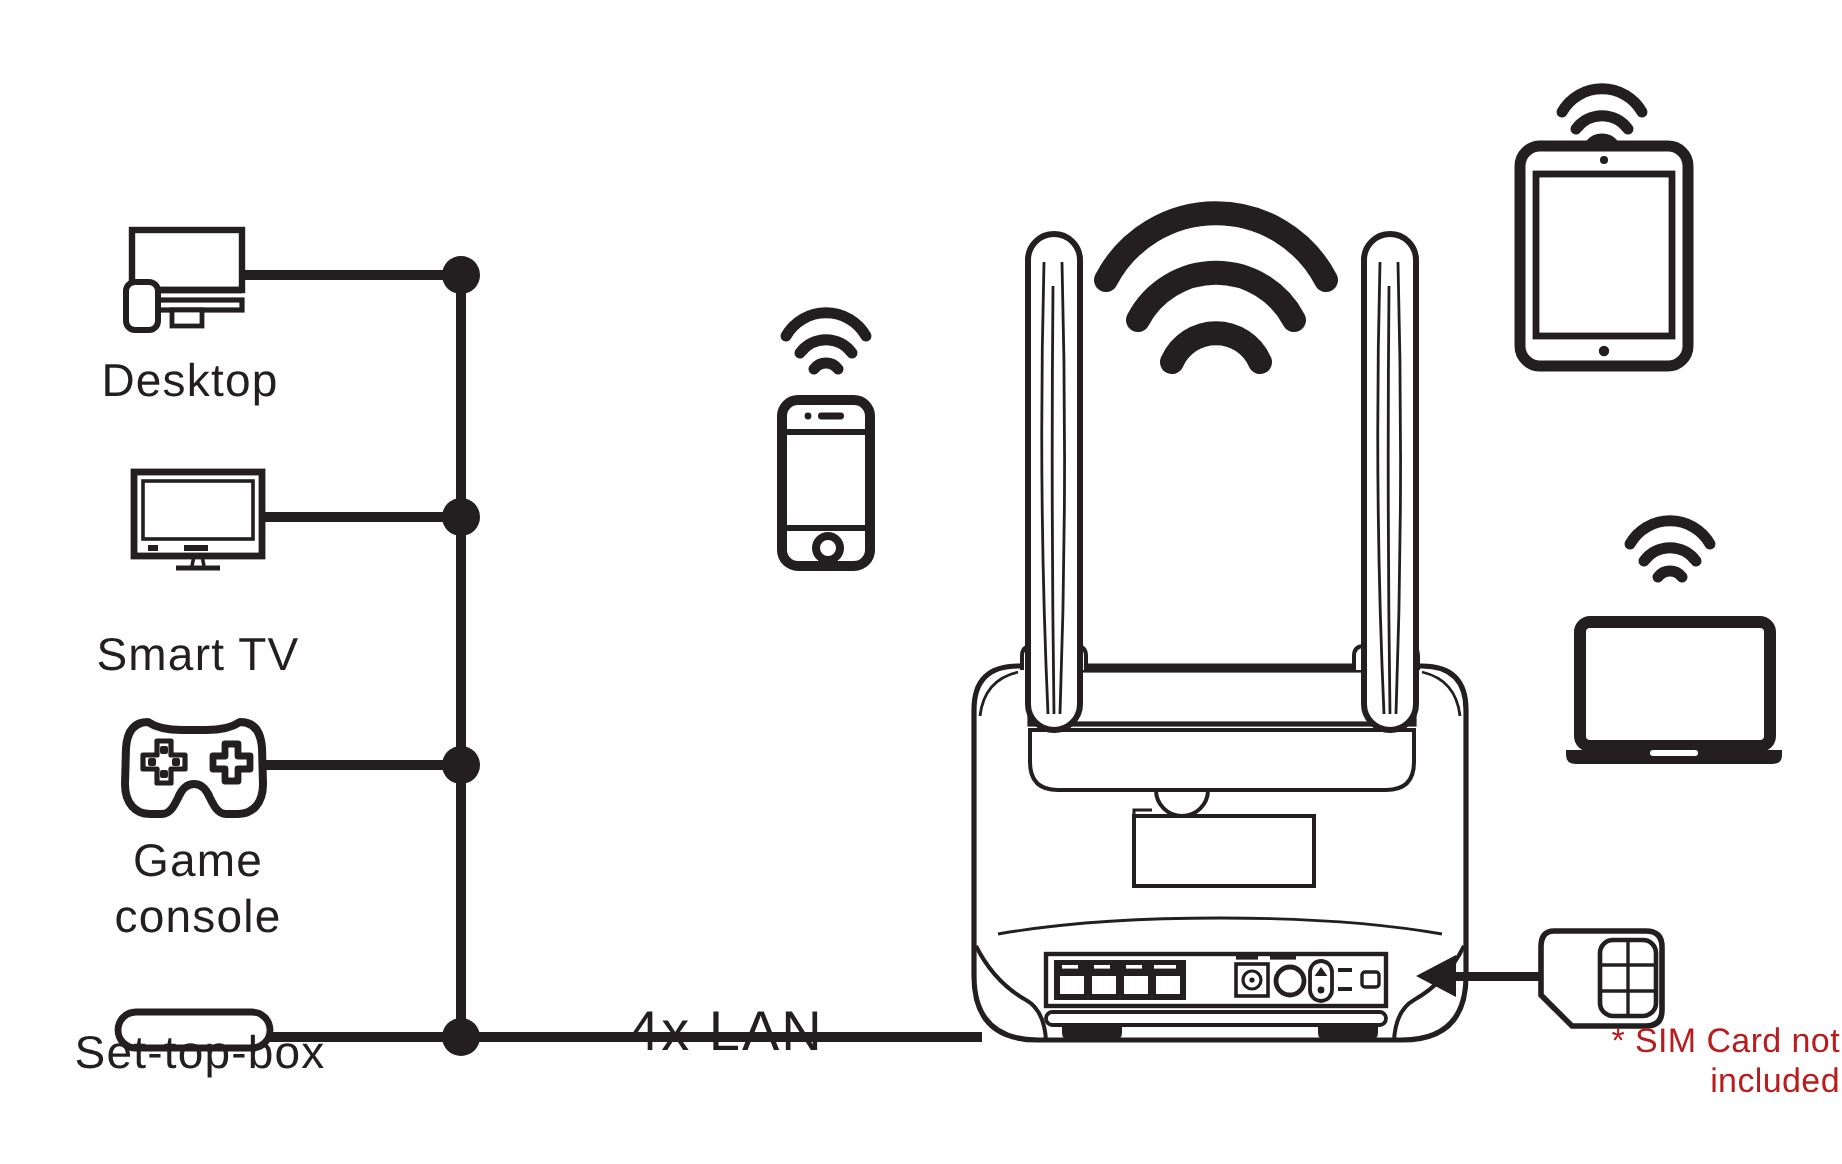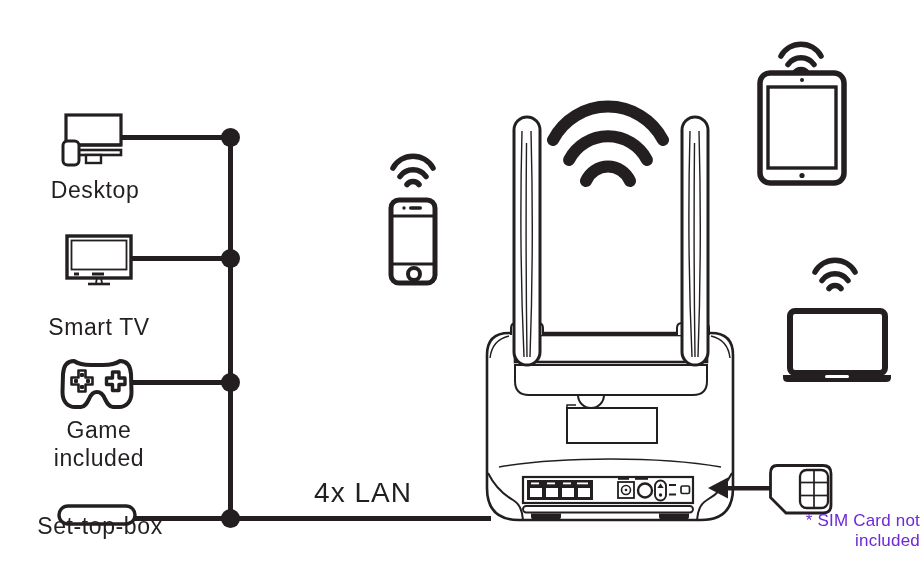--- a/index.html
+++ b/index.html
@@ -15,21 +15,21 @@
   .dev-label{
     position:absolute;text-align:center;
     font-size:23px;font-weight:500;letter-spacing:.6px;line-height:28px;
   }
   .lan-label{
     position:absolute;text-align:center;
     font-size:28px;font-weight:500;letter-spacing:1px;
   }
   .sim-note{
     position:absolute;text-align:right;
-    font-size:17px;font-weight:400;letter-spacing:.2px;color:#6d28d9;
+    font-size:17px;font-weight:400;letter-spacing:.2px;color:#b91c1c;
   }
   svg{display:block;}
   .ink{stroke:#231f20;fill:none;}
   .inkfill{fill:#231f20;stroke:none;}
   .wfill{fill:#ffffff;}
 </style>
 </head>
 <body>
 
 <div class="line" style="left:228px;top:135px;width:5px;height:386px;"></div>
@@ -69,30 +69,30 @@
   <svg width="78" height="58" viewBox="0 0 78 58">
     <path class="ink wfill" stroke-width="4" stroke-linejoin="round" d="M 16 7 C 8 7 5.5 13 5 20 L 4.5 38 C 4.5 48 10 53 17 53 L 23 53 C 27 53 29 49 31 45 C 33 40 36 38 39 38 C 42 38 45 40 47 45 C 49 49 51 53 55 53 L 61 53 C 68 53 73.5 48 73.5 38 L 73 20 C 72.5 13 70 7 62 7 C 57 10.5 51 11 45 11 L 33 11 C 27 11 21 10.5 16 7 Z"></path>
     <path class="ink wfill" stroke-width="2.6" stroke-linejoin="round" d="M 20.5 16.5 h 7 v 7 h 7 v 7 h -7 v 7 h -7 v -7 h -7 v -7 h 7 Z"></path>
     <rect class="inkfill" x="22" y="19" width="4" height="4" rx="1"></rect>
     <rect class="inkfill" x="22" y="31" width="4" height="4" rx="1"></rect>
     <rect class="inkfill" x="16" y="25" width="4" height="4" rx="1"></rect>
     <rect class="inkfill" x="28" y="25" width="4" height="4" rx="1"></rect>
     <path class="ink wfill" stroke-width="3.4" stroke-linejoin="round" d="M 54.5 18 h 6.5 v 6 h 6 v 6.5 h -6 v 6 h -6.5 v -6 h -6 v -6.5 h 6 Z"></path>
   </svg>
 </div>
-<div class="dev-label" style="left:49px;top:416px;width:100px;">Game included</div>
+<div class="dev-label" style="left:49px;top:416px;width:100px;">Game console</div>
 
 <div class="abs" style="left:56px;top:502px;">
   <svg width="82" height="26" viewBox="0 0 82 26">
     <rect class="ink wfill" x="3" y="4" width="76" height="18" rx="9" stroke-width="3.4"></rect>
   </svg>
 </div>
 <div class="dev-label" style="left:20px;top:512px;width:160px;">Set-top-box</div>
 
-<div class="lan-label" style="left:308px;top:477px;width:110px;">4x LAN</div>
+<div class="lan-label" style="left:308px;top:500px;width:110px;">4x LAN</div>
 
 <div class="abs" style="left:389px;top:152px;">
   <svg width="48" height="36" viewBox="0 0 48 36">
     <g class="ink" stroke-width="5.5" stroke-linecap="round">
       <path d="M 4 16 A 23 23 0 0 1 44 16"></path>
       <path d="M 11 24.5 A 16 16 0 0 1 37 24.5"></path>
       <path d="M 18 32.5 A 7.5 7.5 0 0 1 30 32.5"></path>
     </g>
   </svg>
 </div>

